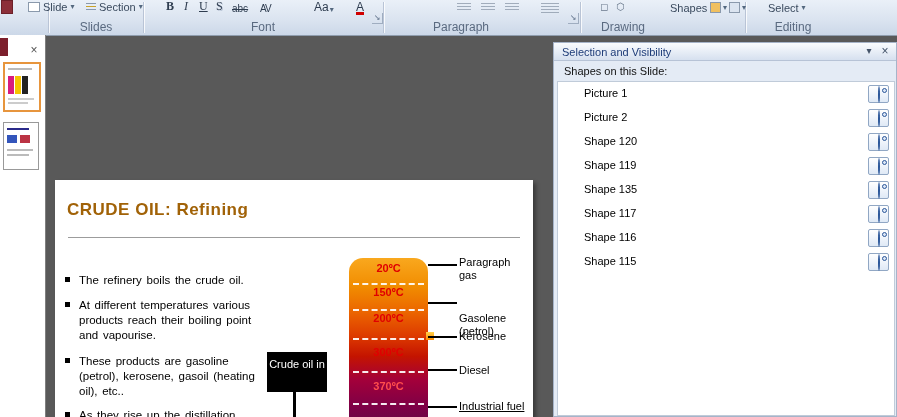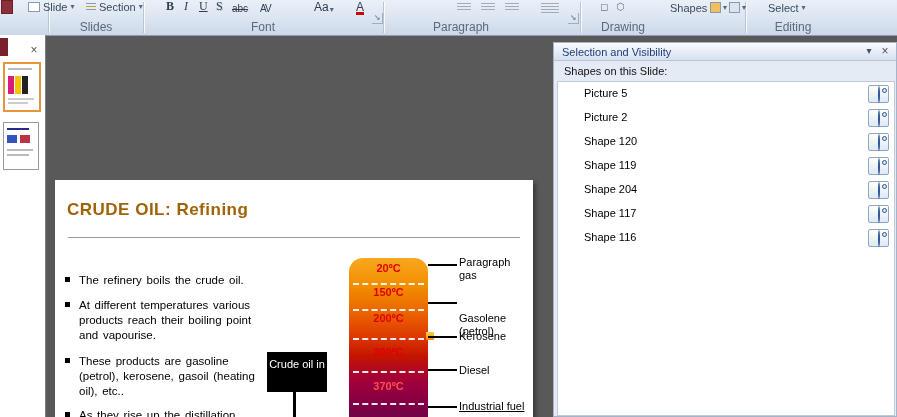--- a/index.html
+++ b/index.html
@@ -254,43 +254,47 @@
   <div class="sel-pane">
     <div class="sp-header">
       <span class="sp-title">Selection and Visibility</span>
       <button class="sp-btn sp-menu">▾</button>
       <button class="sp-btn sp-close">×</button>
     </div>
     <div class="sp-shapes-label">Shapes on this Slide:</div>
 
     <div class="sp-list">
       <div class="sp-row">
-        <span class="lbl">Picture 5</span>
+        <span class="lbl">Picture 1</span>
         <button class="eye-btn"><span class="eye"></span></button>
       </div>
       <div class="sp-row">
         <span class="lbl">Picture 2</span>
         <button class="eye-btn"><span class="eye"></span></button>
       </div>
       <div class="sp-row">
         <span class="lbl">Shape 120</span>
         <button class="eye-btn"><span class="eye"></span></button>
       </div>
       <div class="sp-row">
         <span class="lbl">Shape 119</span>
         <button class="eye-btn"><span class="eye"></span></button>
       </div>
       <div class="sp-row">
-        <span class="lbl">Shape 204</span>
+        <span class="lbl">Shape 135</span>
         <button class="eye-btn"><span class="eye"></span></button>
       </div>
       <div class="sp-row">
         <span class="lbl">Shape 117</span>
         <button class="eye-btn"><span class="eye"></span></button>
       </div>
       <div class="sp-row">
         <span class="lbl">Shape 116</span>
         <button class="eye-btn"><span class="eye"></span></button>
       </div>
+      <div class="sp-row">
+        <span class="lbl">Shape 115</span>
+        <button class="eye-btn"><span class="eye"></span></button>
+      </div>
     </div>
   </div>
 
 </div>
 
 </body></html>

